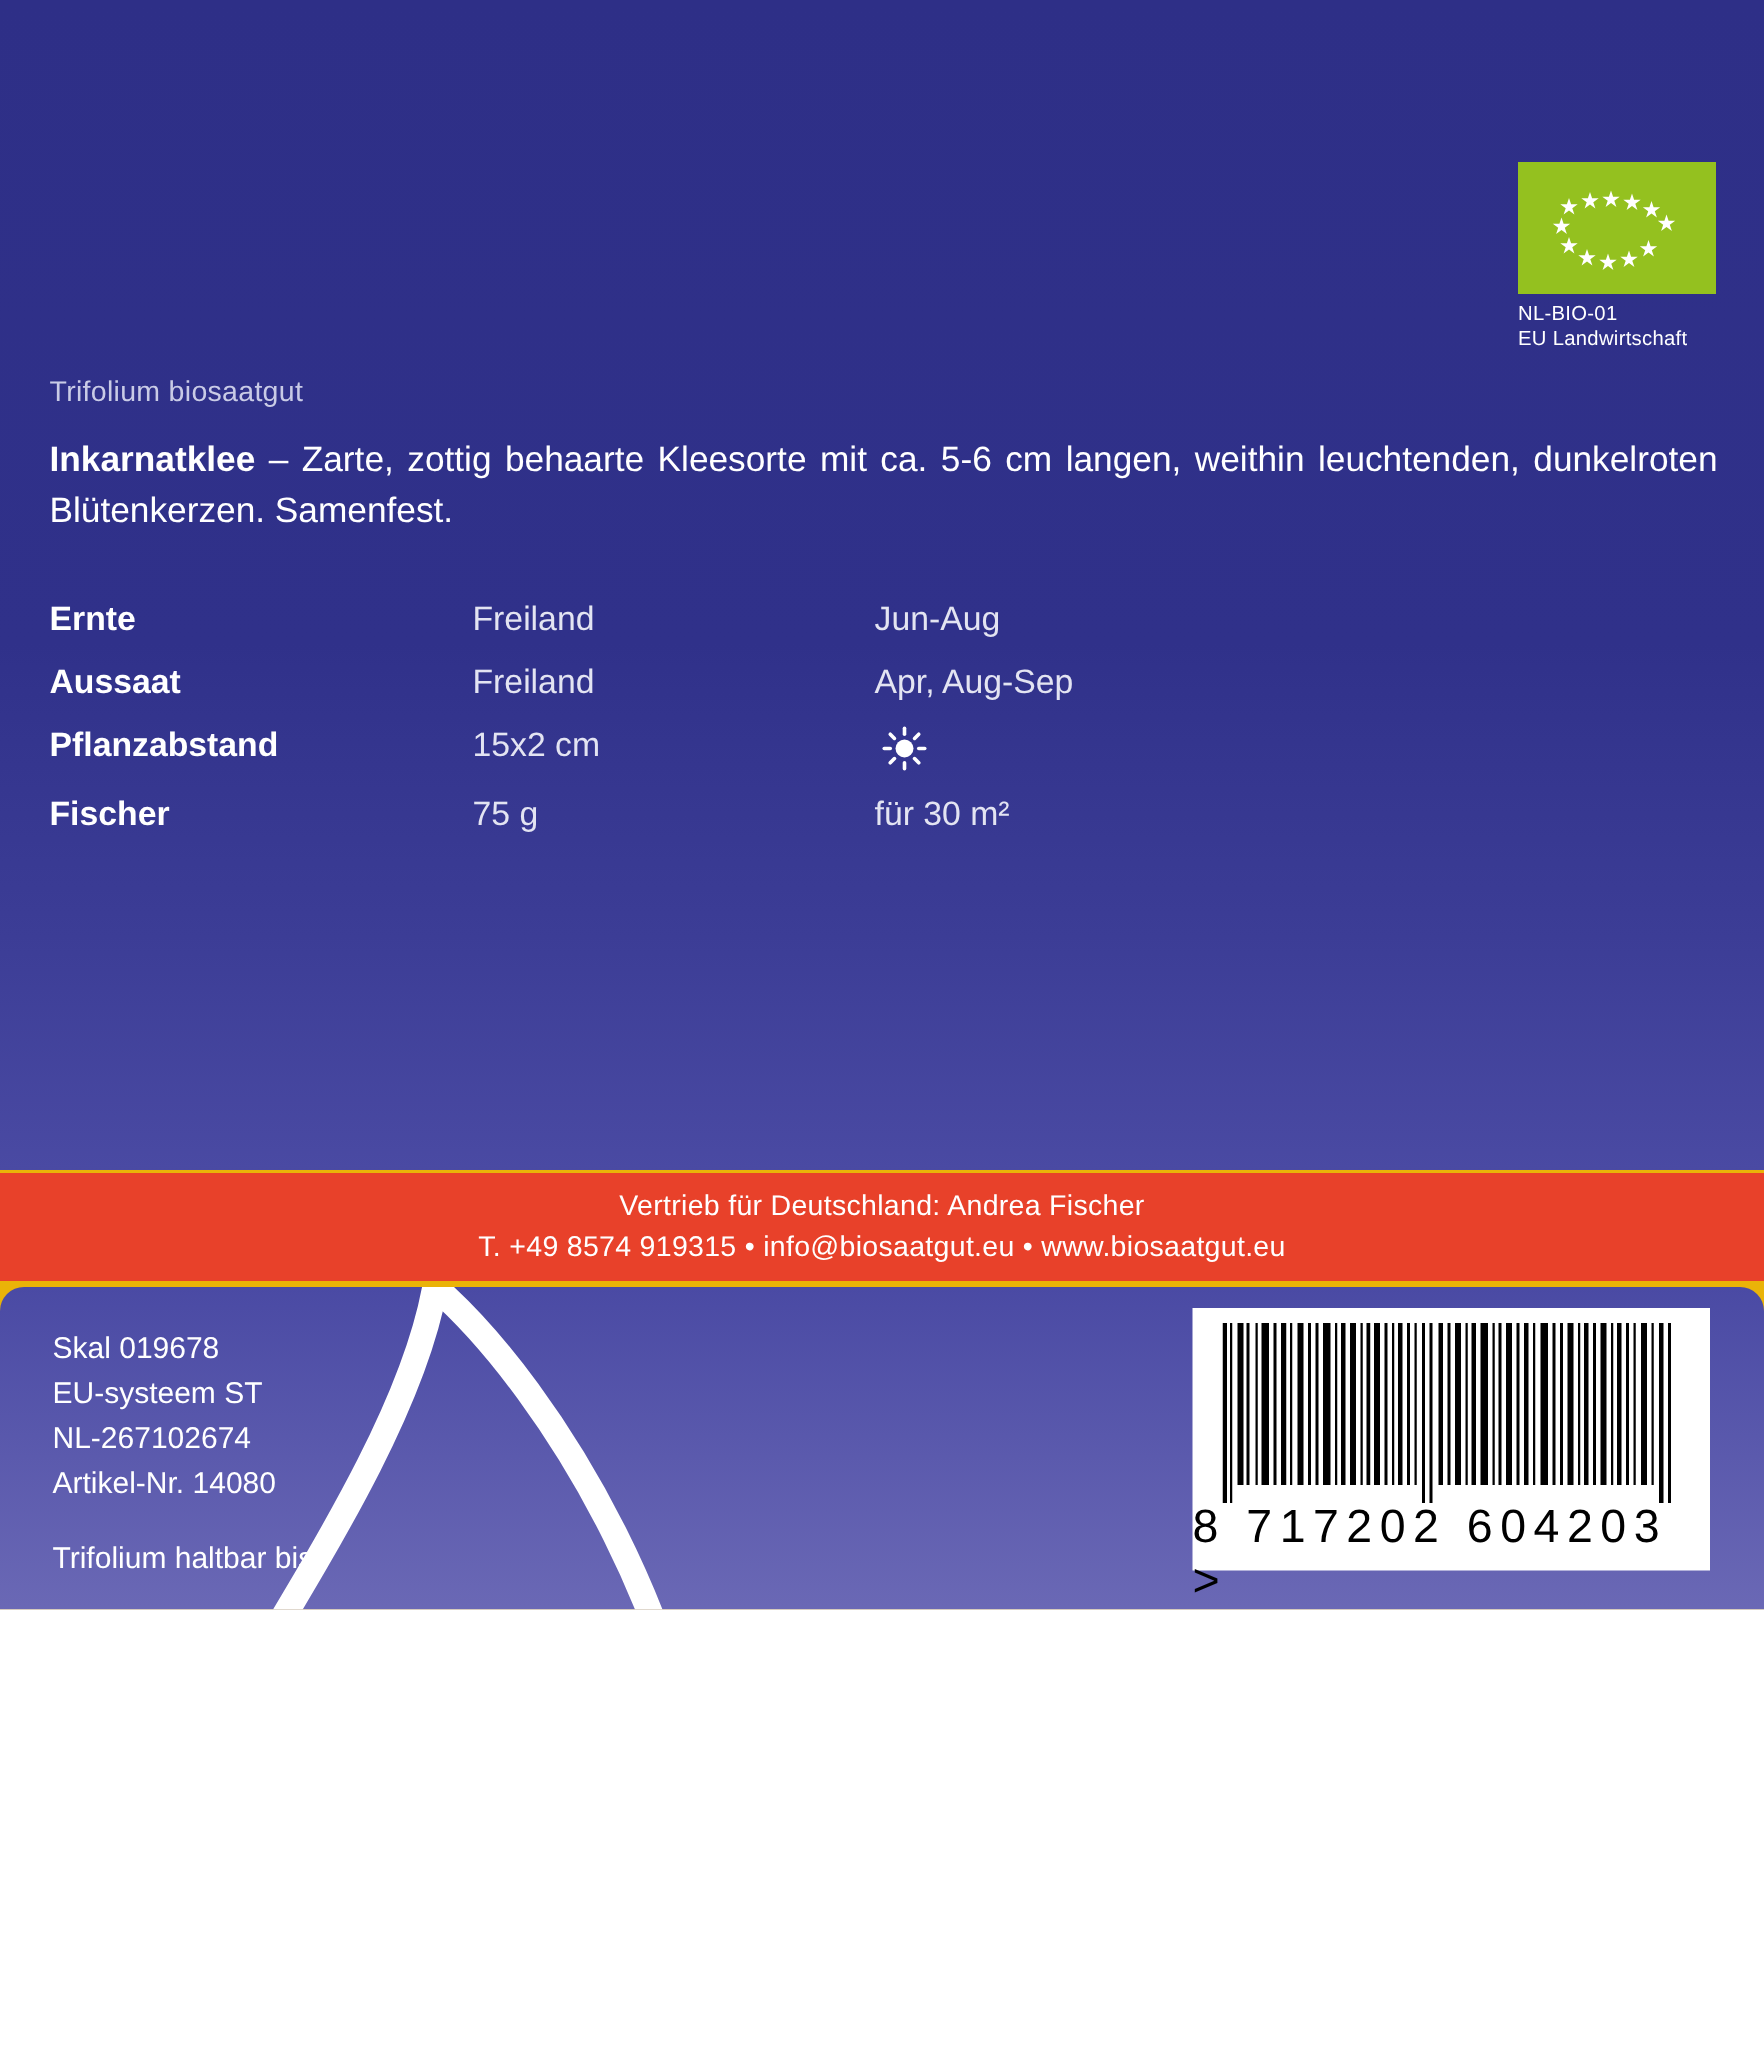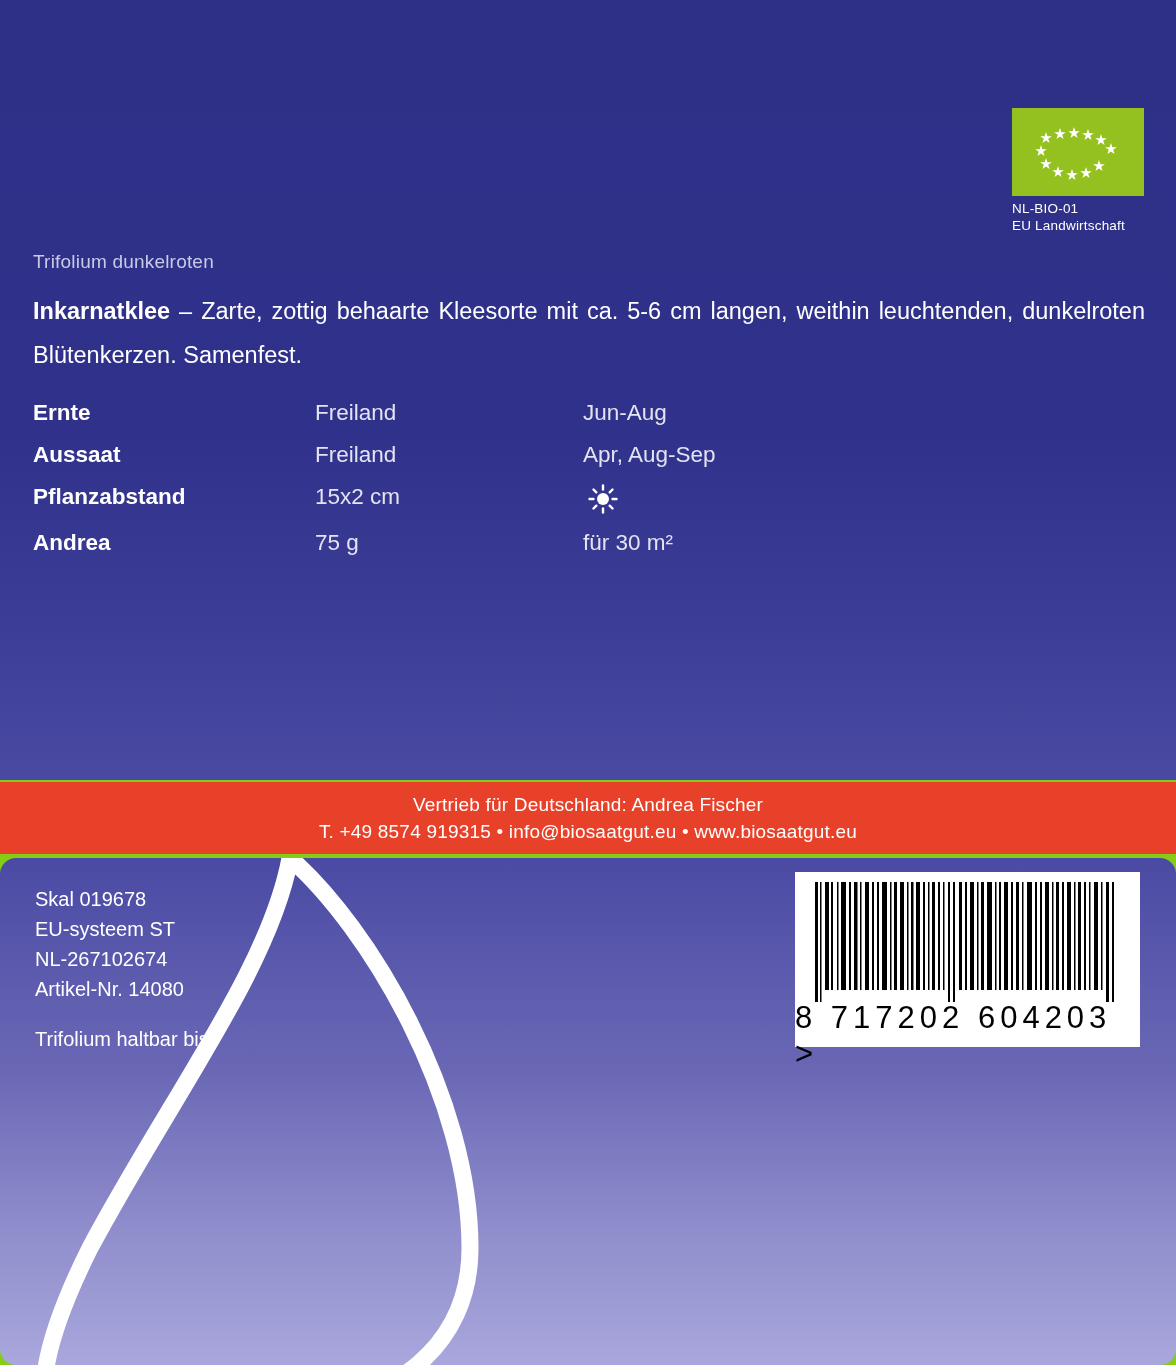--- a/index.html
+++ b/index.html
@@ -6,23 +6,23 @@
     margin: 0;
     padding: 0;
     background: #ffffff;
   }
   body {
     font-family: "Liberation Sans", sans-serif;
   }
   #packet {
     position: relative;
     width: 1176px;
-    height: 1365px;
+    height: 1073px;
     overflow: hidden;
-    background: #84cc16;
+    background: #eab308;
   }
 
   
   .top-panel {
     position: absolute;
     left: 0; top: 0;
     width: 1176px;
     height: 780px;
     background: linear-gradient(180deg, #2e2f87 0%, #30318a 55%, #3c3d96 80%, #4a4aa3 100%);
   }
@@ -62,21 +62,21 @@
     font-size: 19px;
     letter-spacing: .2px;
   }
   .description {
     position: absolute;
     left: 33px;
     top: 289px;
     width: 1112px;
     color: #ffffff;
     font-size: 23.5px;
-    line-height: 44px;
+    line-height: 34px;
     text-align: justify;
   }
   .description .bold {
     font-weight: bold;
   }
 
   
   .spec-table {
     position: absolute;
     left: 33px;
@@ -218,21 +218,21 @@
           <polygon points="74,59 75.4,63.2 79.8,63.2 76.2,65.8 77.6,70 74,67.4 70.4,70 71.8,65.8 68.2,63.2 72.6,63.2"></polygon>
           <polygon points="87,52 88.4,56.2 92.8,56.2 89.2,58.8 90.6,63 87,60.4 83.4,63 84.8,58.8 81.2,56.2 85.6,56.2"></polygon>
         </g>
       </svg>
     </div>
     <div class="eu-caption">
       <div>NL-BIO-01</div>
       <div>EU Landwirtschaft</div>
     </div>
 
-    <div class="latin-name">Trifolium dunkelroten</div>
+    <div class="latin-name">Trifolium biosaatgut</div>
 
     <div class="description">
       <span class="bold">Inkarnatklee</span><span> – Zarte, zottig behaarte Kleesorte mit ca. 5-6 cm langen, weithin leuchtenden, dunkelroten Blütenkerzen. Samenfest.</span>
     </div>
 
     <table class="spec-table">
       <tbody>
         <tr>
           <td class="c0">Ernte</td>
           <td class="c1">Freiland</td>
@@ -258,21 +258,21 @@
                   <line x1="26.7" y1="21.7" x2="29.5" y2="24.5"></line>
                   <line x1="29.5" y1="5.5" x2="26.7" y2="8.3"></line>
                   <line x1="13.3" y1="21.7" x2="10.5" y2="24.5"></line>
                 </g>
                 <circle cx="20" cy="15" r="6" fill="#ffffff"></circle>
               </svg>
             </span>
           </td>
         </tr>
         <tr>
-          <td class="c0">Andrea</td>
+          <td class="c0">Fischer</td>
           <td class="c1">75 g</td>
           <td class="c2">für 30 m²</td>
         </tr>
       </tbody>
     </table>
   </div>
 
   <div class="red-band">
     <div class="red-line1">Vertrieb für Deutschland:  Andrea Fischer</div>
     <div class="red-line2">T. +49 8574 919315 • info@biosaatgut.eu • www.biosaatgut.eu</div>

